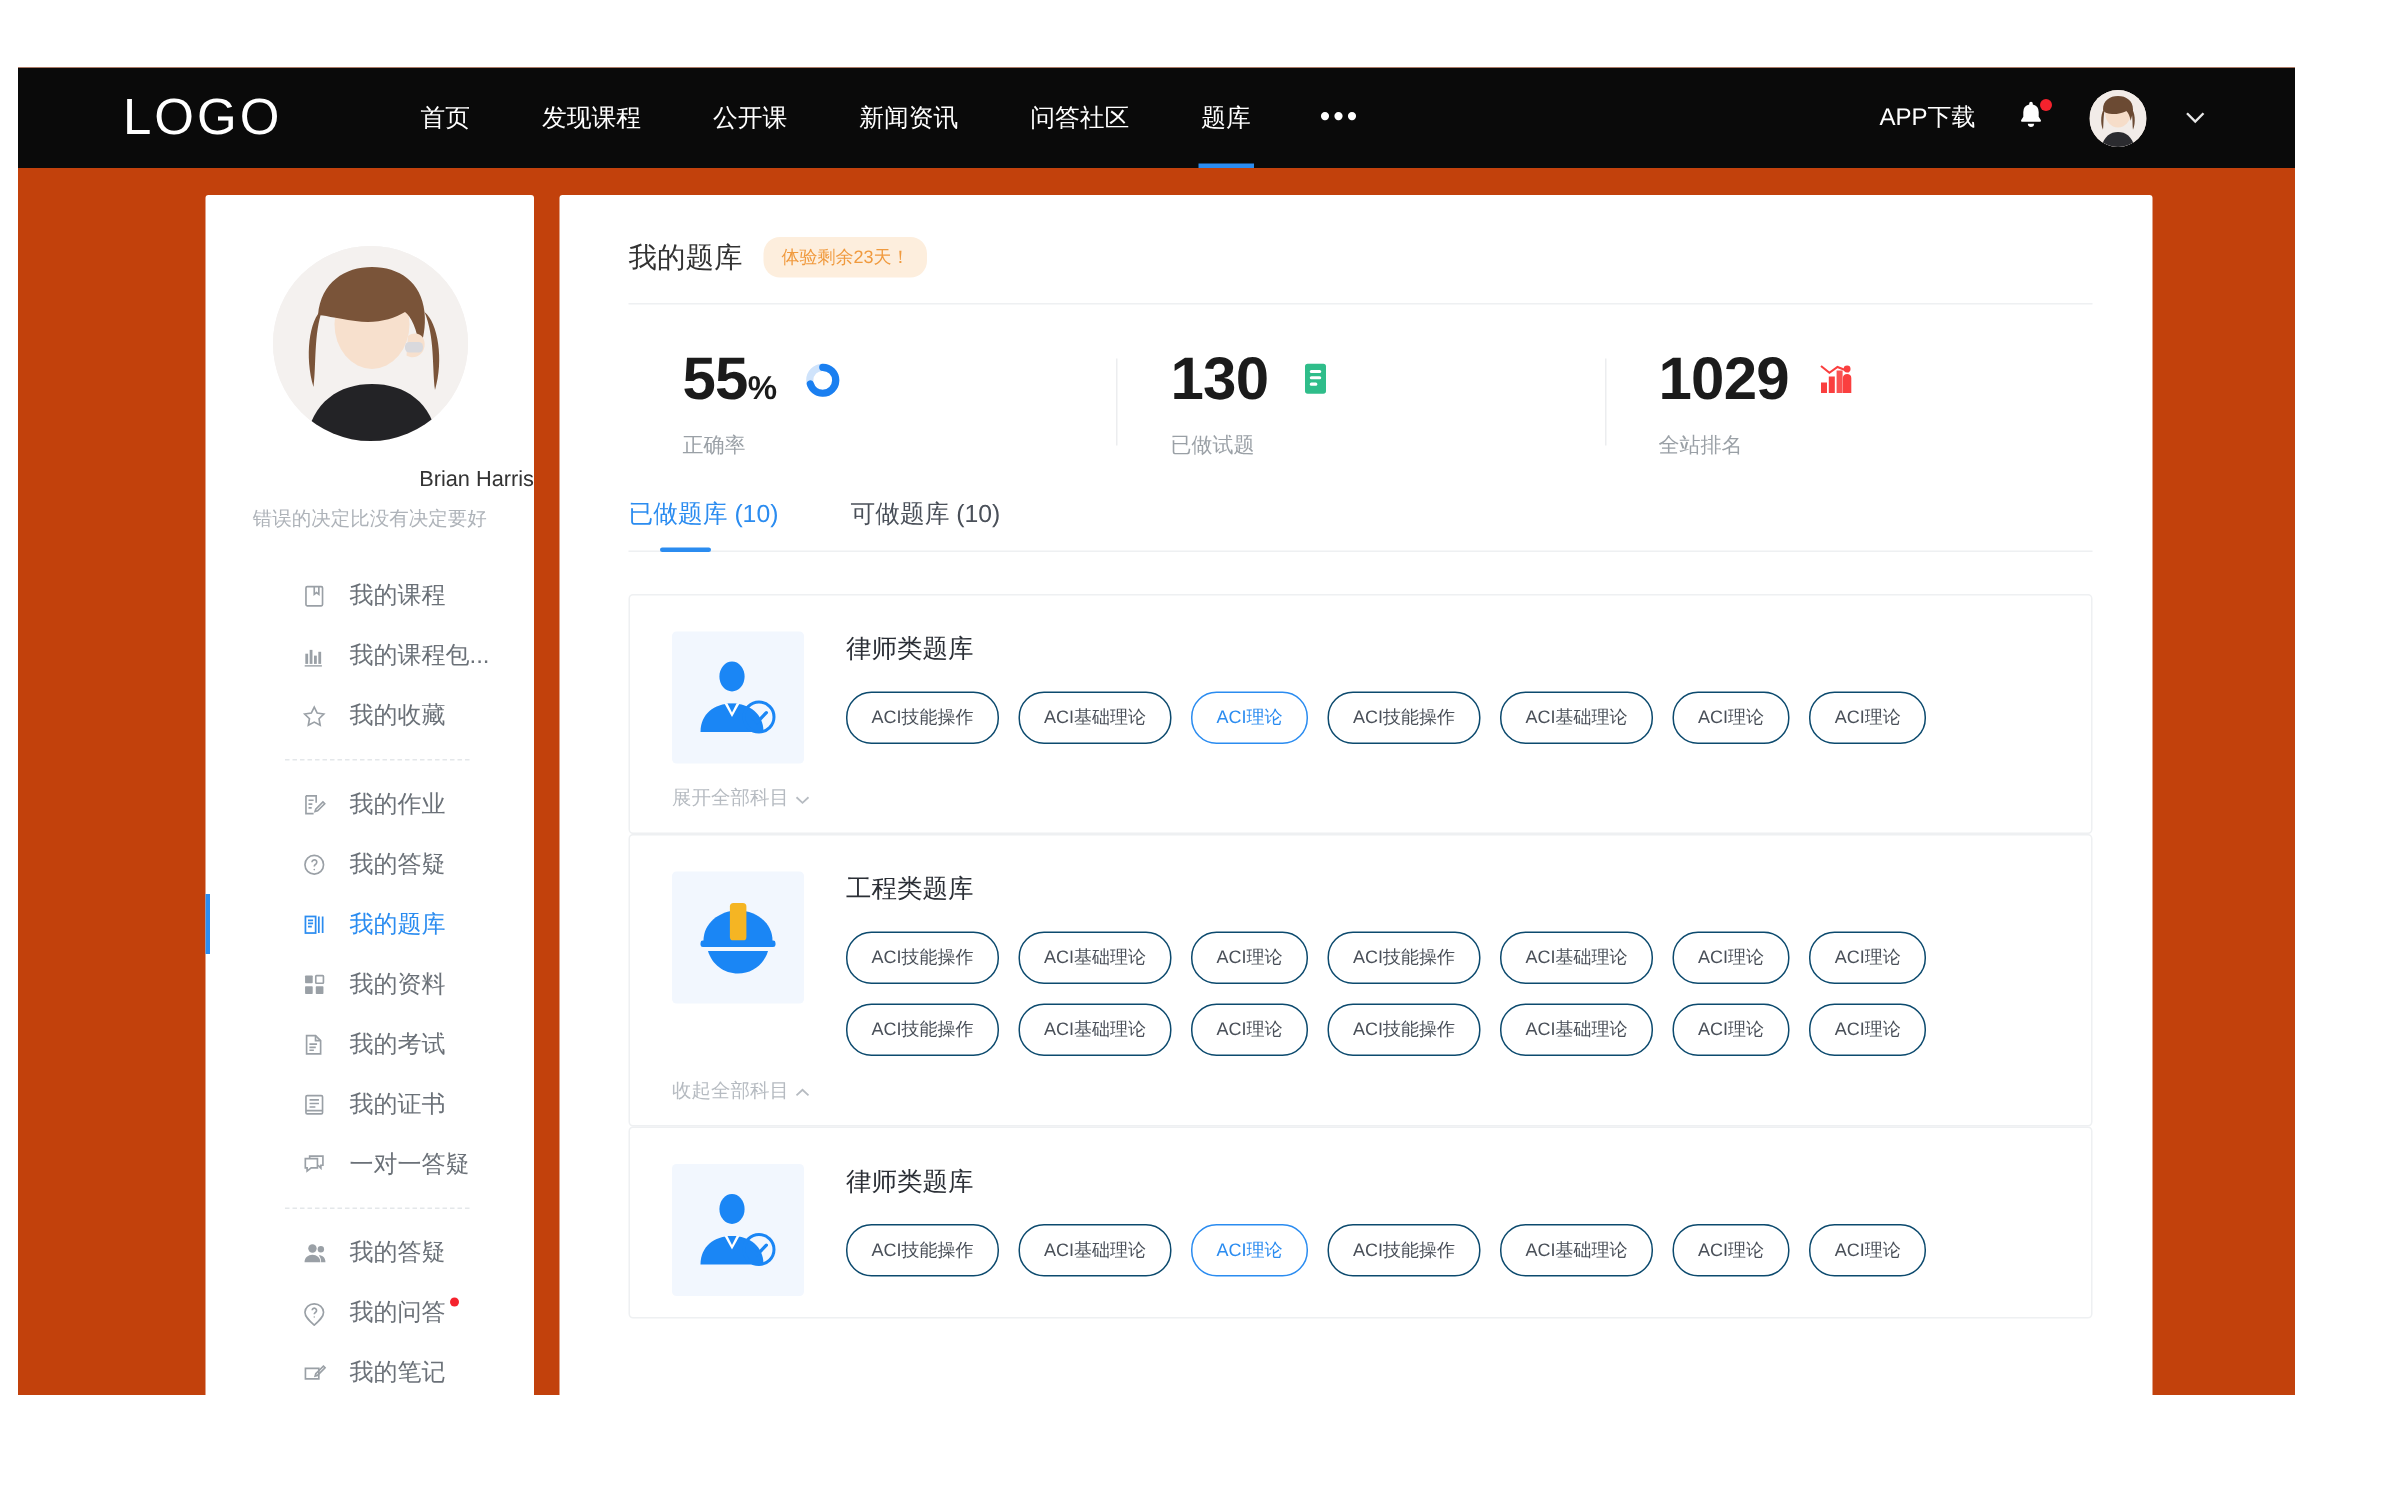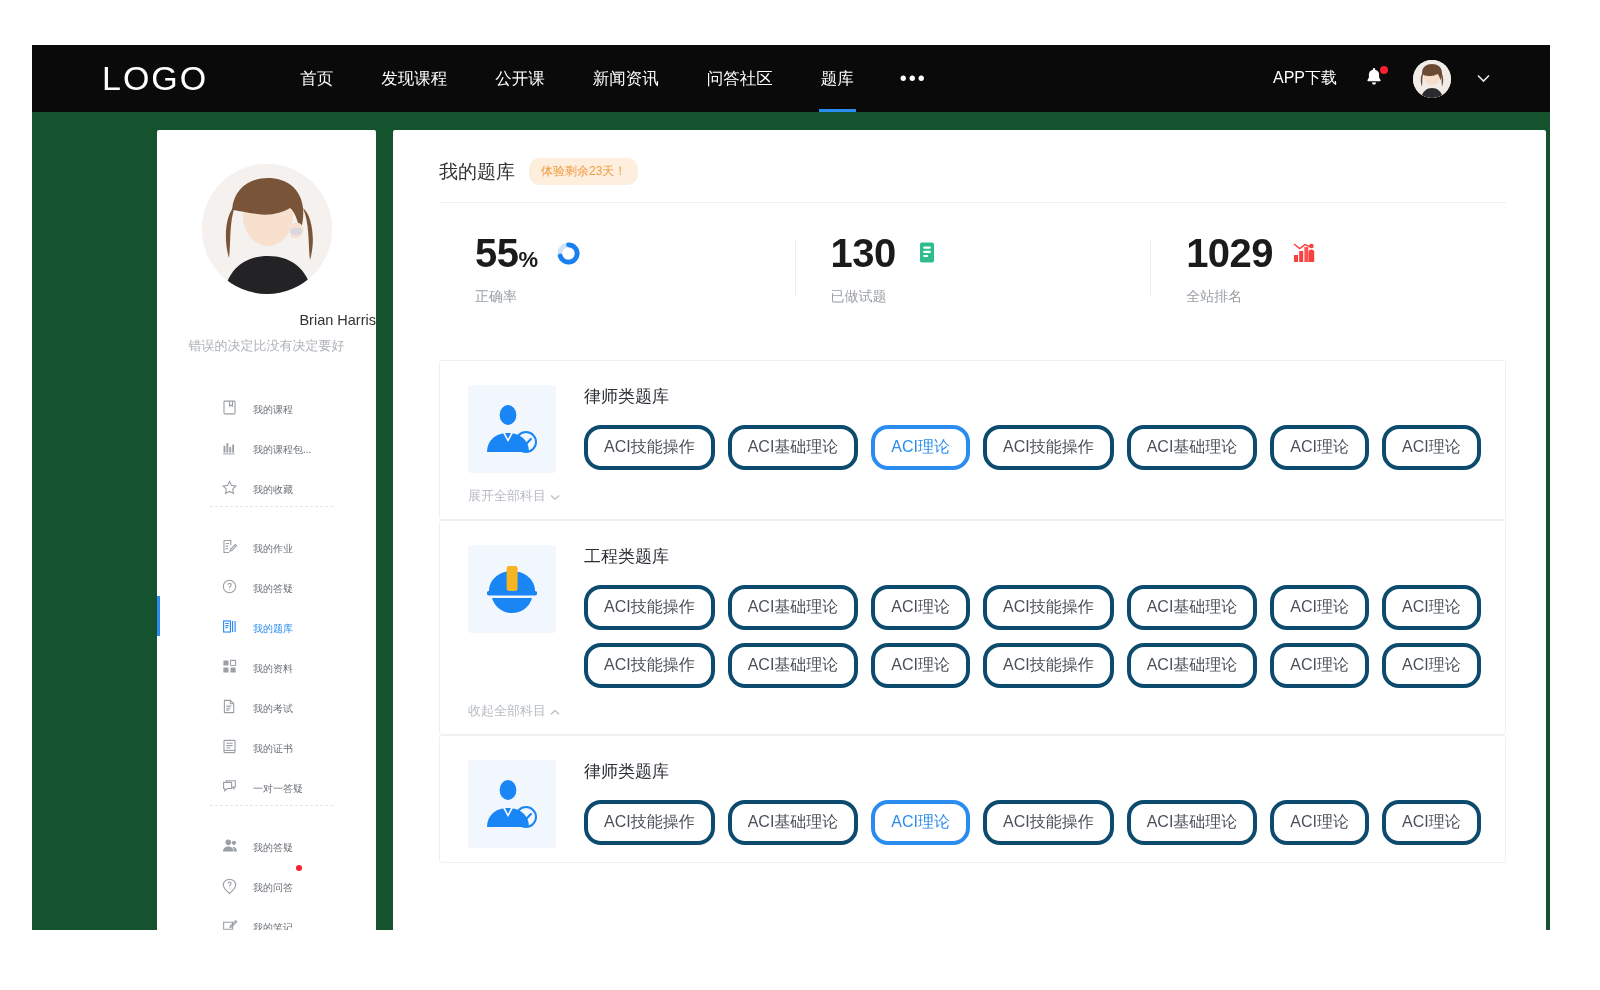--- a/index.html
+++ b/index.html
@@ -6,23 +6,23 @@
   html, body {
     width: 1600px; height: 990px;
     background: #ffffff;
     font-family: "Liberation Sans", "DejaVu Sans", sans-serif;
     overflow: hidden;
   }
 
   
   #page-frame {
     position: absolute;
-    left: 32px; top: 45px;
+    left: 12px; top: 45px;
     width: 1518px; height: 885px;
-    background: #14532d;
+    background: #c2410c;
     overflow: hidden;
   }
 
   
   #navbar {
     height: 67px;
     background: #0a0a0a;
     display: flex;
     align-items: center;
     position: relative;
@@ -119,25 +119,25 @@
   }
   .side-motto {
     text-align: center;
     margin-top: 9px;
     font-size: 13px;
     color: #aeb3b9;
   }
   .menu { margin-top: 22px; }
   .menu-item {
     display: flex;
-    align-items: flex-end;
+    align-items: center;
     height: 40px;
     padding-left: 63px;
     color: #6b7178;
-    font-size: 10px;
+    font-size: 16px;
     cursor: pointer;
     position: relative;
   }
   .menu-item .mi-icon {
     width: 19px; height: 19px;
     margin-right: 14px;
     display: flex; align-items: center; justify-content: center;
     color: #9aa0a6;
     flex: none;
   }
@@ -257,24 +257,24 @@
     background: #f2f7fe;
     border-radius: 3px;
     flex: none;
     display: flex; align-items: center; justify-content: center;
   }
   .bank-body { flex: 1; min-width: 0; }
   .bank-name { font-size: 17px; color: #2b2f36; }
   .tag-rows { margin-top: 17px; display: flex; flex-direction: column; gap: 13px; }
   .tag-row { display: flex; gap: 13px; flex-wrap: nowrap; }
   .tag {
-    border: 4px solid #0c4a6e;
+    border: 1px solid #0c4a6e;
     border-radius: 17px;
     padding: 8px 16px;
-    font-size: 16px;
+    font-size: 12px;
     color: #4a5059;
     white-space: nowrap;
     cursor: pointer;
     background: #fff;
   }
   .tag.sel {
     border-color: #2b8cf0;
     color: #2b8cf0;
   }
   .bank-foot {
@@ -532,20 +532,24 @@
                   <circle cx="19.4" cy="5" r="2.3" fill="#fa3f3f"></circle>
                   <path d="M16.6 21V11c0-1.6 1.2-2.6 2.8-2.6S22.2 9.4 22.2 11v10z" fill="#fa3f3f"></path>
                   <path d="M2 3l5.6 4.5L13 3.6l7.6 3" fill="none" stroke="#fa3f3f" stroke-width="1.4"></path>
                 </svg>
               </div>
             </div>
             <div class="stat-label">全站排名</div>
           </div>
         </div>
 
+      <div class="tabs">
+          <div class="tab active">已做题库 (10)</div>
+          <div class="tab">可做题库 (10)</div>
+        </div>
 
       <div class="cards">
           <div class="bank-card">
             <div class="bank-top">
               <div class="bank-icon">
                 <svg width="62" height="62" viewBox="0 0 62 62">
                   <ellipse cx="27" cy="17" rx="8.4" ry="10" fill="#1a86f5"></ellipse>
                   <path d="M6 54c0-12 9-19 21-19s21 7 21 19z" fill="#1a86f5"></path>
                   <path d="M22 35h10l-5 9-5-9z" fill="#ffffff"></path>
                   <path d="M24 35l3 6 3-6" fill="#1a86f5"></path>

